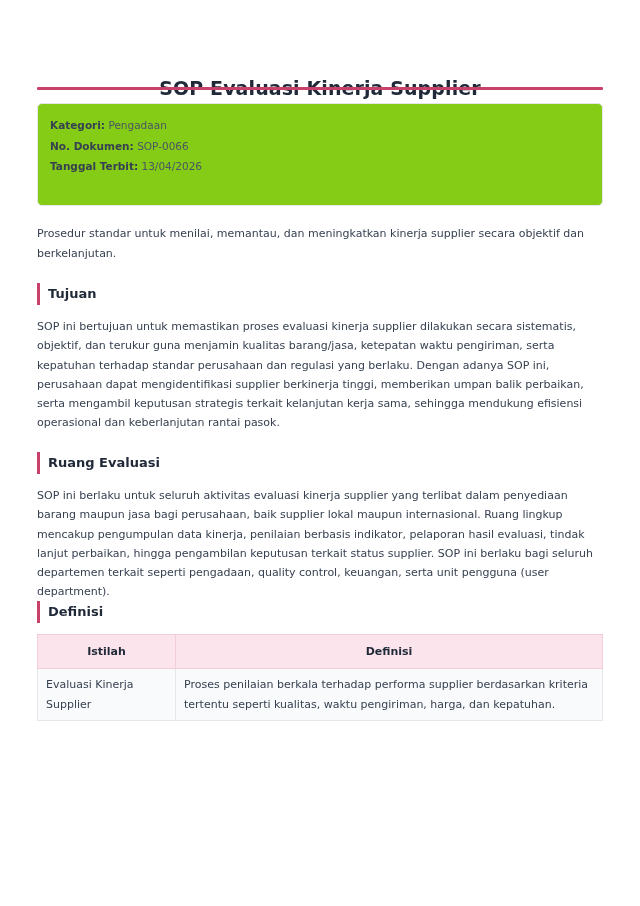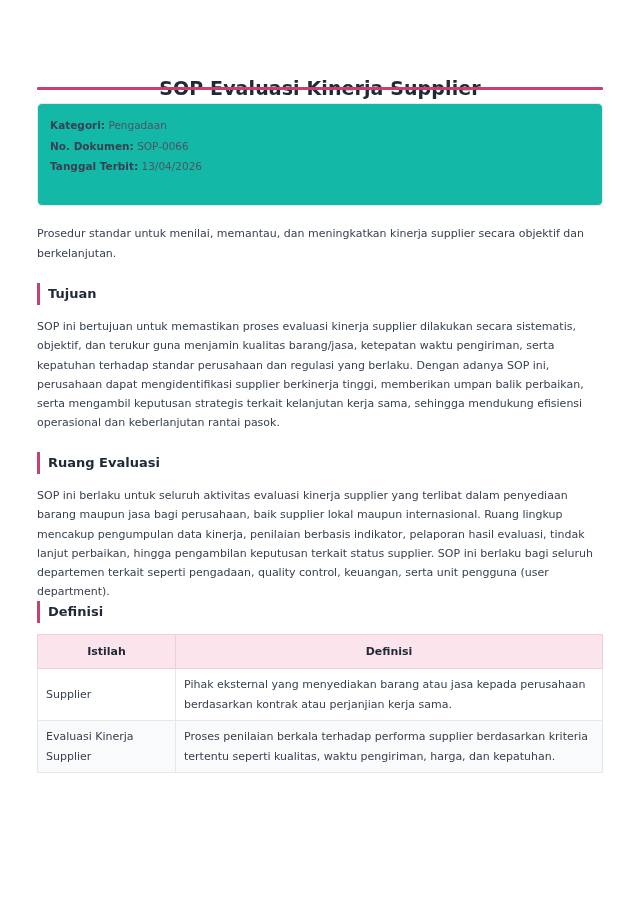--- a/index.html
+++ b/index.html
@@ -19,21 +19,21 @@
       letter-spacing: 0.1px;
       margin-top: 22px;
     }
     .title-rule {
       position: absolute; left: 0; top: 87px; width: 566px; height: 3px;
       background: #c7416b; border-radius: 1px;
     }
 
     .meta-box {
       position: absolute; left: 0; top: 103px; width: 566px; height: 103px;
-      background: #14b8a6; border: 1px solid #e5e7eb; border-radius: 5px;
+      background: #84cc16; border: 1px solid #e5e7eb; border-radius: 5px;
       padding: 14px 0 0 12px;
       font-size: 10.5px; color: #4b5563;
     }
     .meta-line { height: 20.6px; line-height: 14px; }
     .meta-key { font-weight: bold; color: #374151; }
 
     .intro {
       position: absolute; left: 0; top: 224px; width: 566px;
       font-size: 11px; line-height: 19.5px; color: #374151;
     }
@@ -101,24 +101,20 @@
   <h2 class="section-head" style="top:601px;">Definisi</h2>
 
   <table class="def-table">
     <thead>
       <tr>
         <th class="col-term">Istilah</th>
         <th>Definisi</th>
       </tr>
     </thead>
     <tbody>
-      <tr style="height:51px;">
-        <td class="col-term">Supplier</td>
-        <td>Pihak eksternal yang menyediakan barang atau jasa kepada perusahaan berdasarkan kontrak atau perjanjian kerja sama.</td>
-      </tr>
       <tr class="alt" style="height:51px;">
         <td class="col-term">Evaluasi Kinerja Supplier</td>
         <td>Proses penilaian berkala terhadap performa supplier berdasarkan kriteria tertentu seperti kualitas, waktu pengiriman, harga, dan kepatuhan.</td>
       </tr>
     </tbody>
   </table>
 
 </div>
 
 </body></html>

